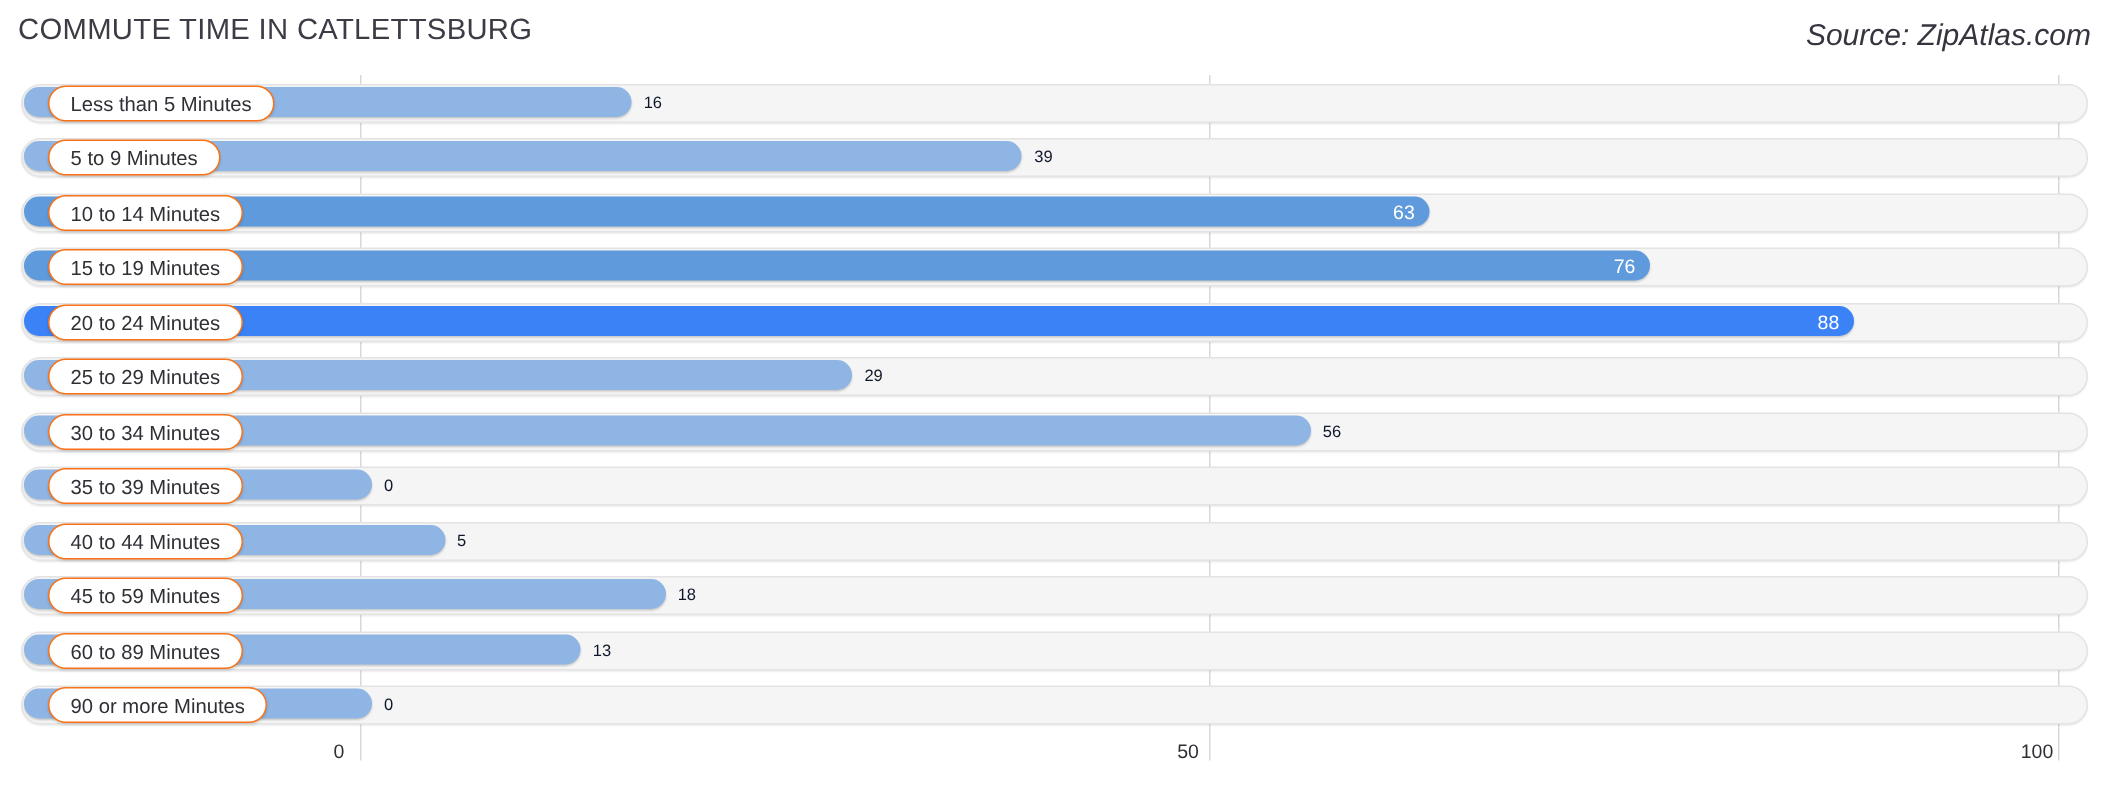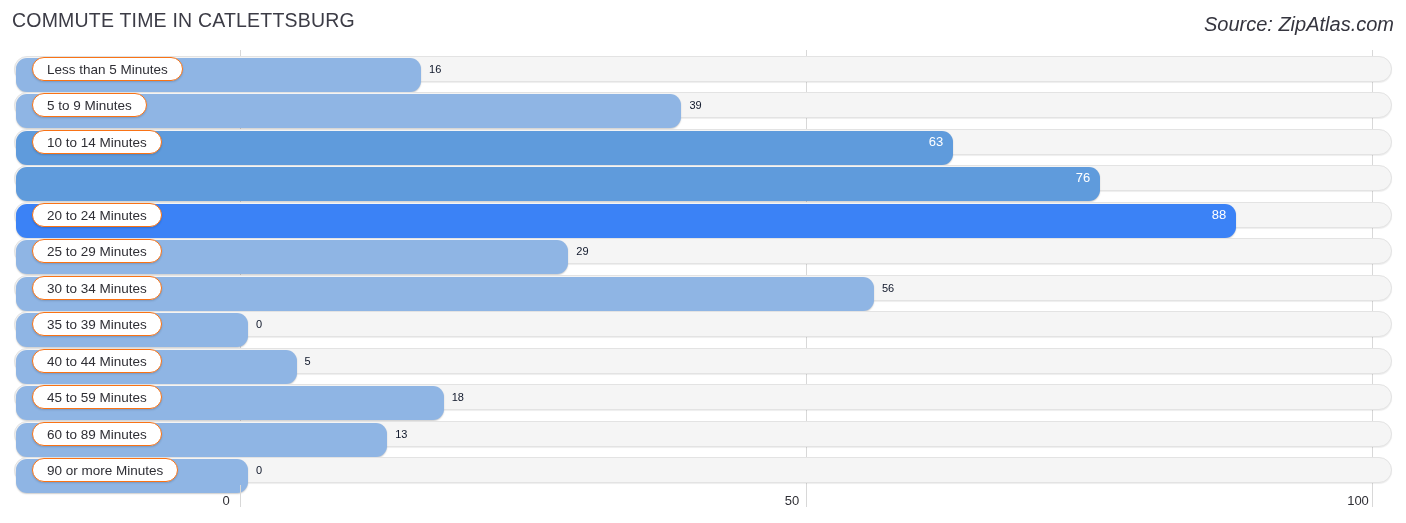--- a/index.html
+++ b/index.html
@@ -68,21 +68,21 @@
     height: 26px;
     background: #f5f5f5;
     border: 1px solid #e3e3e3;
     border-radius: 13px;
     box-shadow: 0 1px 1px rgba(0,0,0,0.07);
   }
   .bar {
     position: absolute;
     left: 2px;
     top: 2px;
-    height: 34px;
+    height: 20px;
     border-radius: 11px;
     box-shadow: 0 1px 1.5px rgba(0,0,0,0.20);
   }
   .bar-value-in {
     position: absolute;
     right: 10px;
     top: 0;
     line-height: 22px;
     font-size: 13px;
     color: #ffffff;
@@ -158,20 +158,21 @@
         <div class="bar" style="width: 937.16px; background: rgb(95, 155, 220);">
           <span class="bar-value-in">63</span>
         </div>
         <div class="pill">10 to 14 Minutes</div>
       </div>
       <div class="row" style="top: 115.35px;">
         <div class="track"></div>
         <div class="bar" style="width: 1084.32px; background: rgb(95, 155, 220);">
           <span class="bar-value-in">76</span>
         </div>
+        <div class="pill">15 to 19 Minutes</div>
       </div>
       <div class="row" style="top: 151.8px;">
         <div class="track"></div>
         <div class="bar" style="width: 1220.16px; background: #3b82f6;">
           <span class="bar-value-in">88</span>
         </div>
         <div class="pill">20 to 24 Minutes</div>
       </div>
       <div class="row" style="top: 188.25px;">
         <div class="track"></div>

